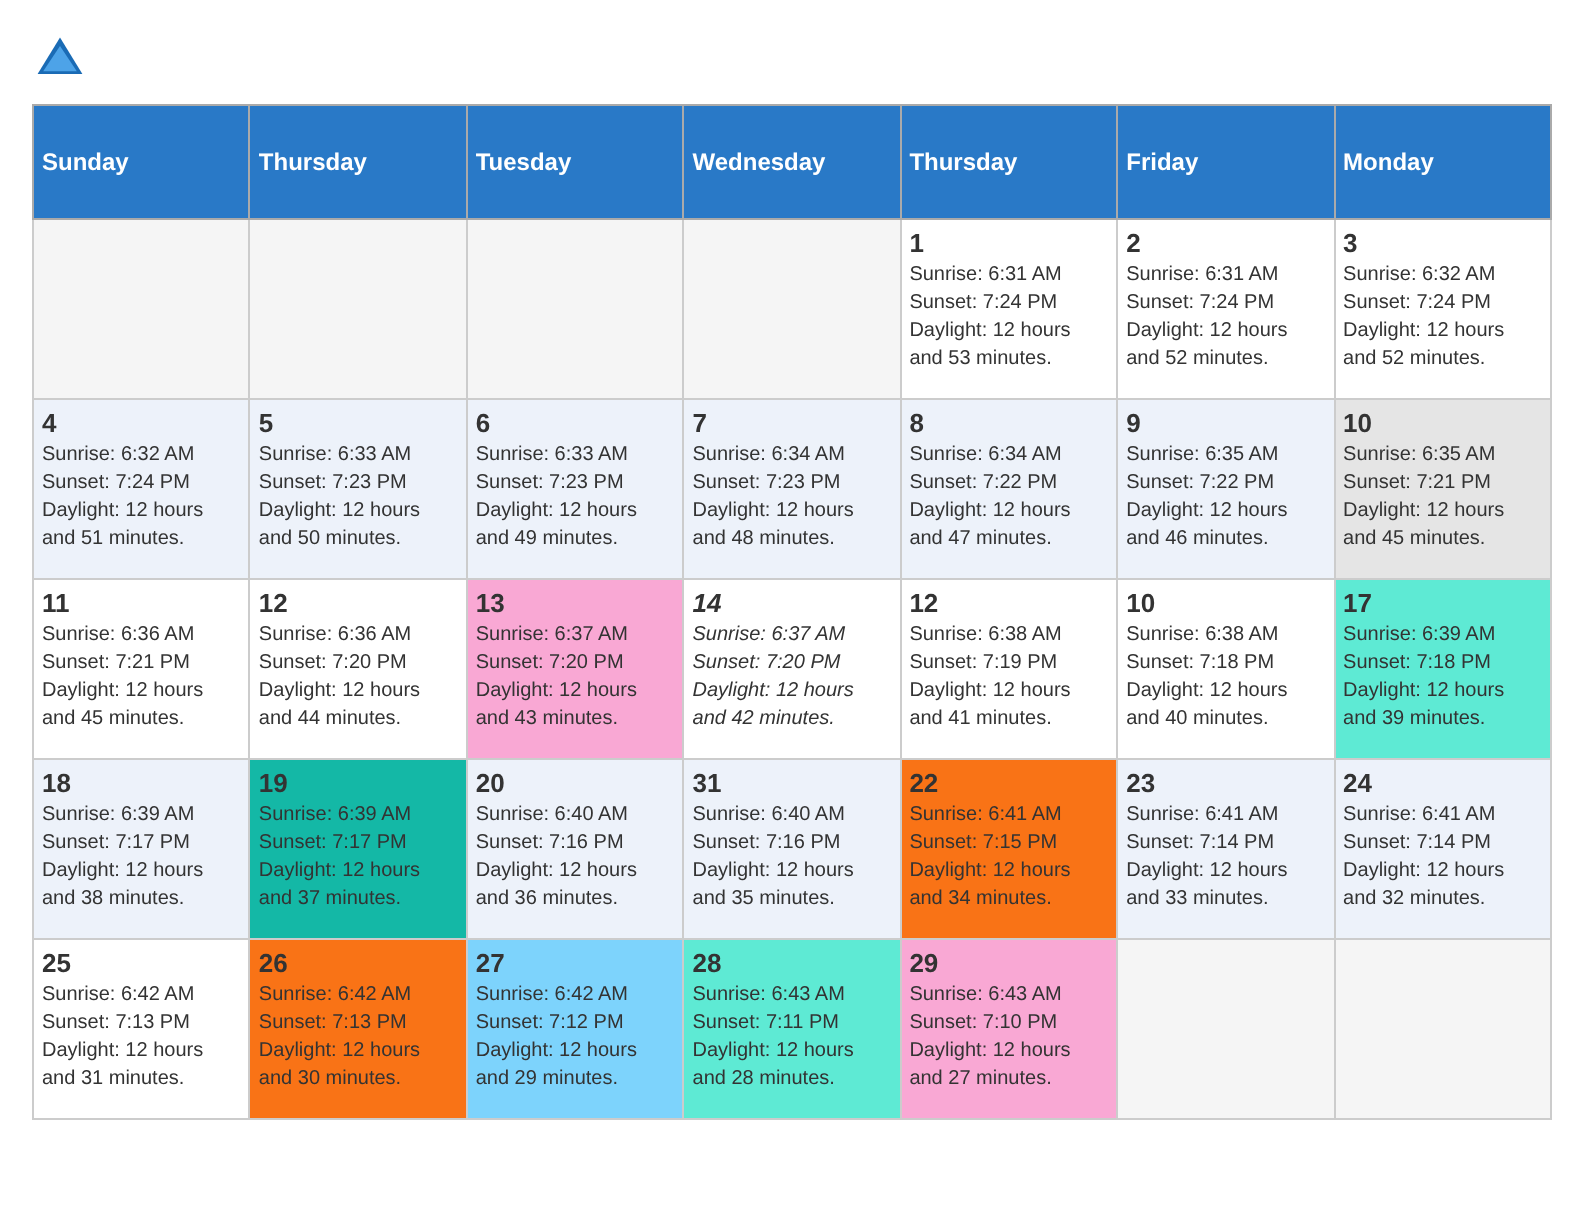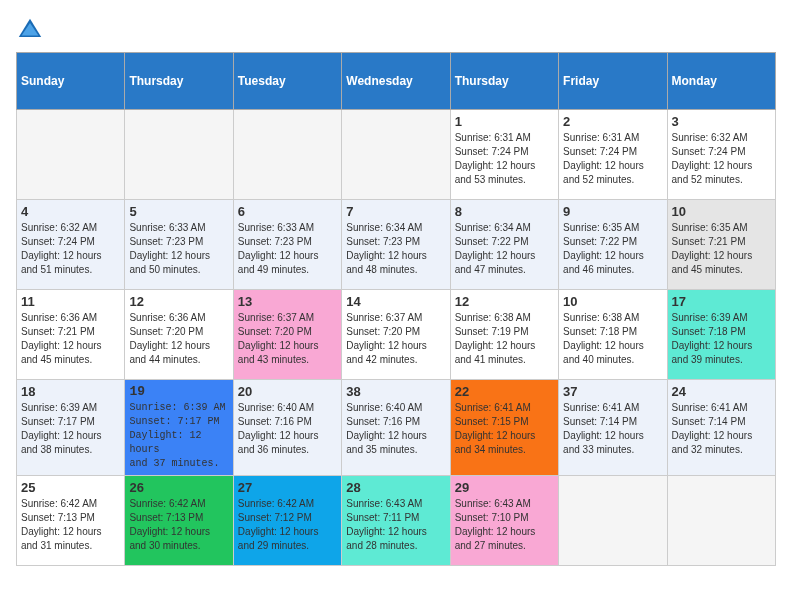--- a/index.html
+++ b/index.html
@@ -217,21 +217,21 @@
 Daylight: 12 hours
 and 44 minutes.</div>
         </td>
         <td style="background: #f9a8d4;">
           <div class="day-number">13</div>
           <div class="day-info" style="white-space: pre-line;">Sunrise: 6:37 AM
 Sunset: 7:20 PM
 Daylight: 12 hours
 and 43 minutes.</div>
         </td>
-        <td style="background: rgb(255, 255, 255);">
+        <td style="background: rgb(255, 255, 255); font-style: italic;">
           <div class="day-number">14</div>
           <div class="day-info" style="white-space: pre-line;">Sunrise: 6:37 AM
 Sunset: 7:20 PM
 Daylight: 12 hours
 and 42 minutes.</div>
         </td>
         <td style="background: rgb(255, 255, 255);">
           <div class="day-number">12</div>
           <div class="day-info" style="white-space: pre-line;">Sunrise: 6:38 AM
 Sunset: 7:19 PM
@@ -254,50 +254,50 @@
         </td>
       </tr>
       <tr>
         <td style="background: rgb(237, 242, 250);">
           <div class="day-number">18</div>
           <div class="day-info" style="white-space: pre-line;">Sunrise: 6:39 AM
 Sunset: 7:17 PM
 Daylight: 12 hours
 and 38 minutes.</div>
         </td>
-        <td style="background: #3b82f6; font-family: Liberation Mono, monospace;">
+        <td style="background: #14b8a6;">
           <div class="day-number">19</div>
           <div class="day-info" style="white-space: pre-line;">Sunrise: 6:39 AM
 Sunset: 7:17 PM
 Daylight: 12 hours
 and 37 minutes.</div>
         </td>
         <td style="background: rgb(237, 242, 250);">
           <div class="day-number">20</div>
           <div class="day-info" style="white-space: pre-line;">Sunrise: 6:40 AM
 Sunset: 7:16 PM
 Daylight: 12 hours
 and 36 minutes.</div>
         </td>
         <td style="background: rgb(237, 242, 250);">
-          <div class="day-number">38</div>
+          <div class="day-number">31</div>
           <div class="day-info" style="white-space: pre-line;">Sunrise: 6:40 AM
 Sunset: 7:16 PM
 Daylight: 12 hours
 and 35 minutes.</div>
         </td>
         <td style="background: #f97316;">
           <div class="day-number">22</div>
           <div class="day-info" style="white-space: pre-line;">Sunrise: 6:41 AM
 Sunset: 7:15 PM
 Daylight: 12 hours
 and 34 minutes.</div>
         </td>
         <td style="background: rgb(237, 242, 250);">
-          <div class="day-number">37</div>
+          <div class="day-number">23</div>
           <div class="day-info" style="white-space: pre-line;">Sunrise: 6:41 AM
 Sunset: 7:14 PM
 Daylight: 12 hours
 and 33 minutes.</div>
         </td>
         <td style="background: rgb(237, 242, 250);">
           <div class="day-number">24</div>
           <div class="day-info" style="white-space: pre-line;">Sunrise: 6:41 AM
 Sunset: 7:14 PM
 Daylight: 12 hours
@@ -305,28 +305,28 @@
         </td>
       </tr>
       <tr>
         <td style="background: rgb(255, 255, 255);">
           <div class="day-number">25</div>
           <div class="day-info" style="white-space: pre-line;">Sunrise: 6:42 AM
 Sunset: 7:13 PM
 Daylight: 12 hours
 and 31 minutes.</div>
         </td>
-        <td style="background: #22c55e;">
+        <td style="background: #f97316;">
           <div class="day-number">26</div>
           <div class="day-info" style="white-space: pre-line;">Sunrise: 6:42 AM
 Sunset: 7:13 PM
 Daylight: 12 hours
 and 30 minutes.</div>
         </td>
-        <td style="background: #0ea5e9;">
+        <td style="background: #7dd3fc;">
           <div class="day-number">27</div>
           <div class="day-info" style="white-space: pre-line;">Sunrise: 6:42 AM
 Sunset: 7:12 PM
 Daylight: 12 hours
 and 29 minutes.</div>
         </td>
         <td style="background: #5eead4;">
           <div class="day-number">28</div>
           <div class="day-info" style="white-space: pre-line;">Sunrise: 6:43 AM
 Sunset: 7:11 PM

